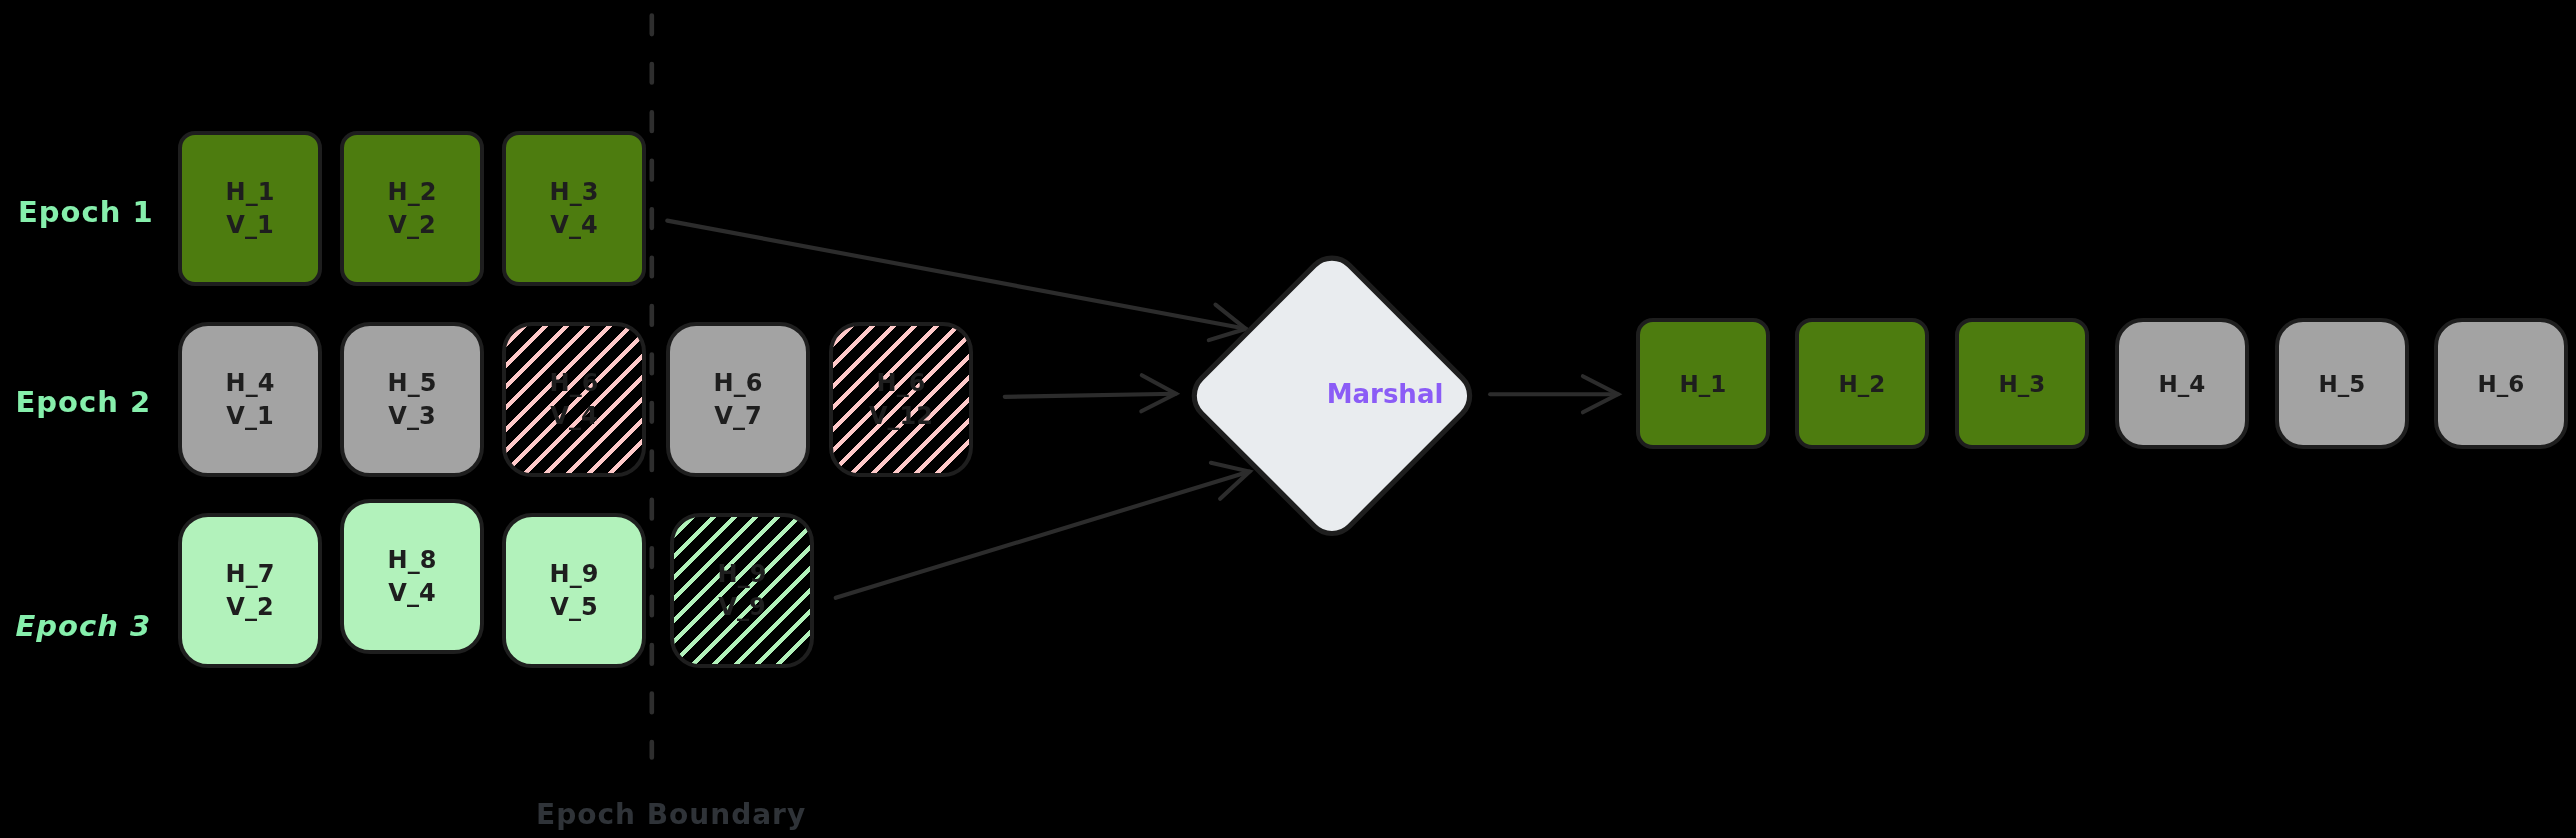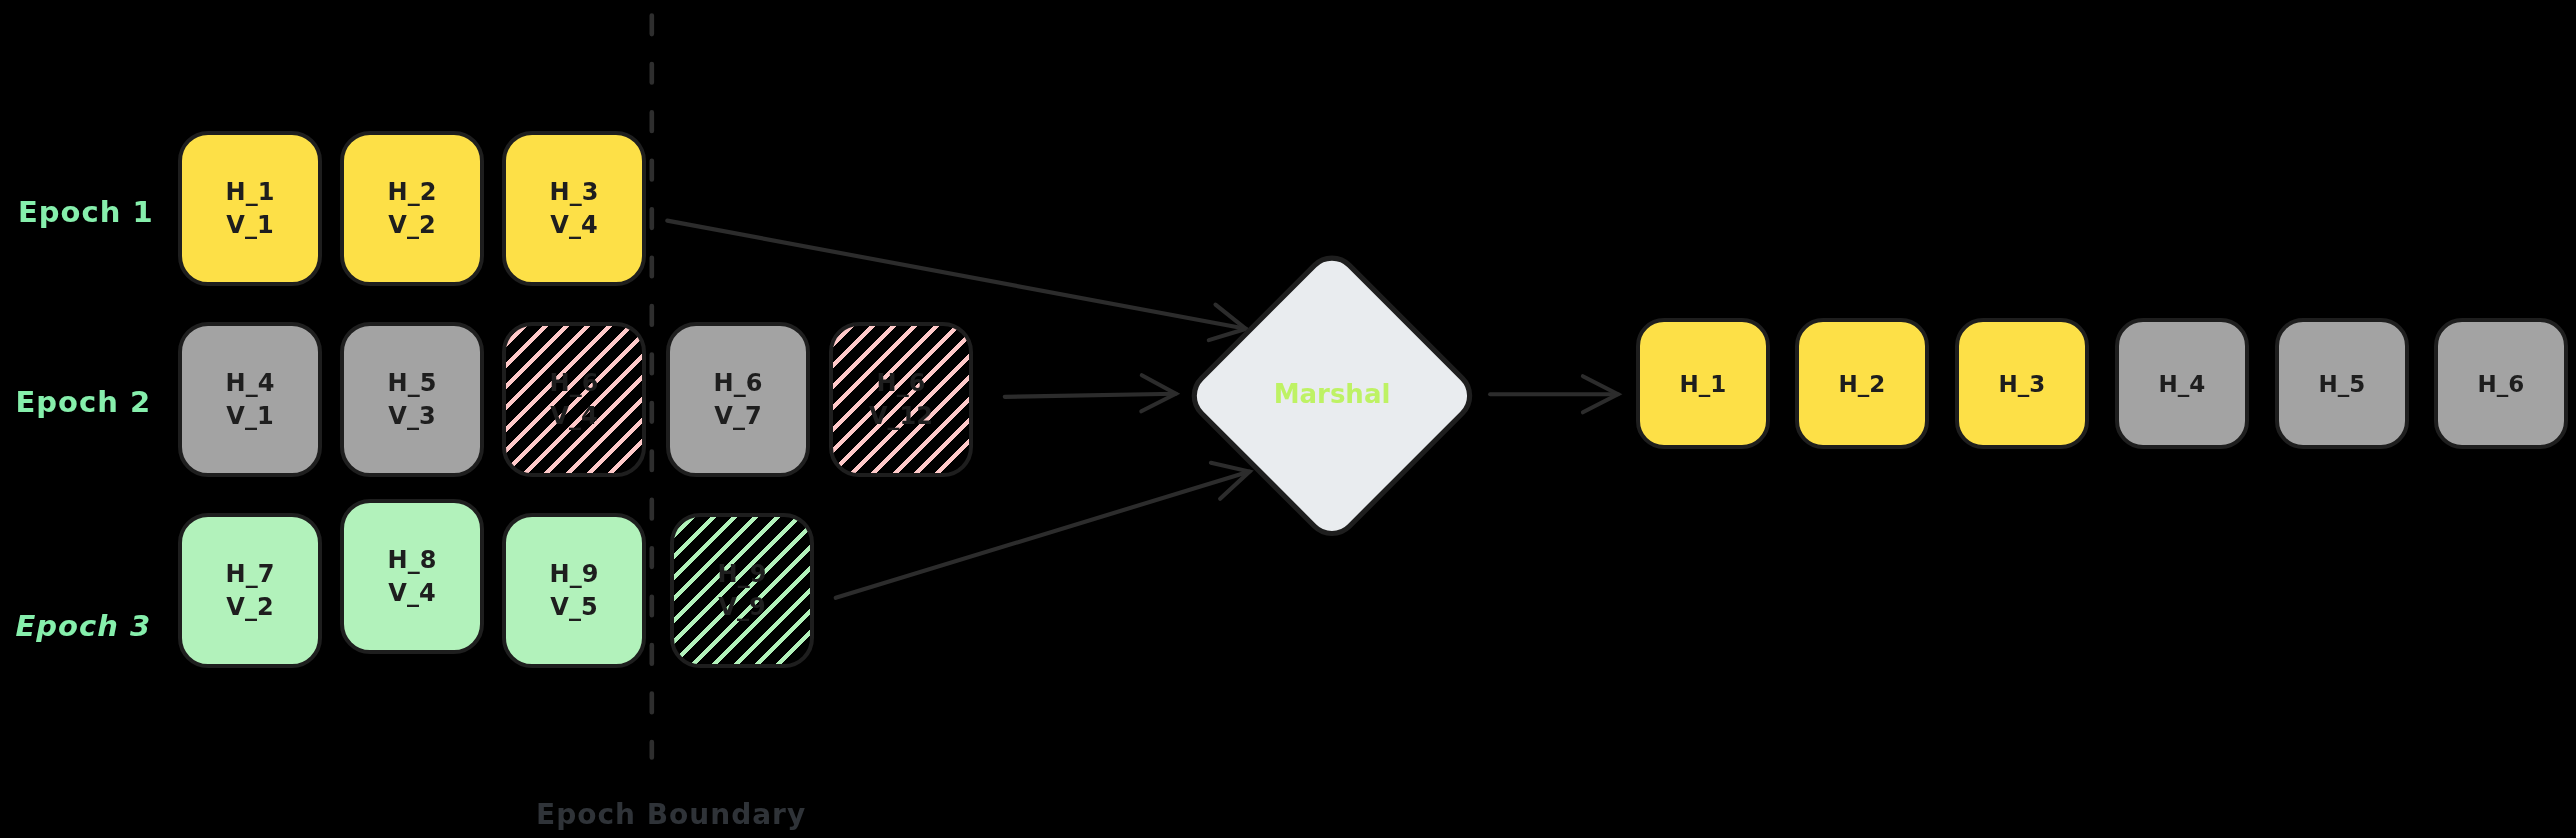--- a/index.html
+++ b/index.html
@@ -50,42 +50,42 @@
     border: 4.6px solid #1e1e1e;
     border-radius: 28px;
     box-sizing: border-box;
     display: flex;
     align-items: center;
     justify-content: center;
     color: #1e1e1e;
     font-size: 23px;
     font-weight: 600;
   }
-  .c-blue  { background-color: #fde047; }
+  .c-blue  { background-color: #4d7c0f; border-radius: 17px; }
   .c-pink  { background-color: #a3a3a3; }
   .c-green { background-color: #b2f2bb; text-align: center; }
   .hatch-pink {
     background-color: #000000;
     background-image: repeating-linear-gradient(135deg,
       rgba(0,0,0,0) 0px, rgba(0,0,0,0) 10.8px,
       #ffc9c9 10.8px, #ffc9c9 15px);
   }
   .hatch-green {
     background-color: #000000;
     background-image: repeating-linear-gradient(135deg,
       rgba(0,0,0,0) 0px, rgba(0,0,0,0) 10.8px,
       #b2f2bb 10.8px, #b2f2bb 15px);
   }
   .marshal-label {
     position: absolute;
-    left: 1229px;
+    left: 1282px;
     top: 379px;
     width: 206px;
     text-align: center;
-    color: #bef264;
+    color: #8b5cf6;
     font-size: 26px;
     font-weight: 600;
   }
   .boundary-label {
     position: absolute;
     left: 536px;
     top: 798px;
     width: 258px;
     text-align: center;
     color: #2f3338;

